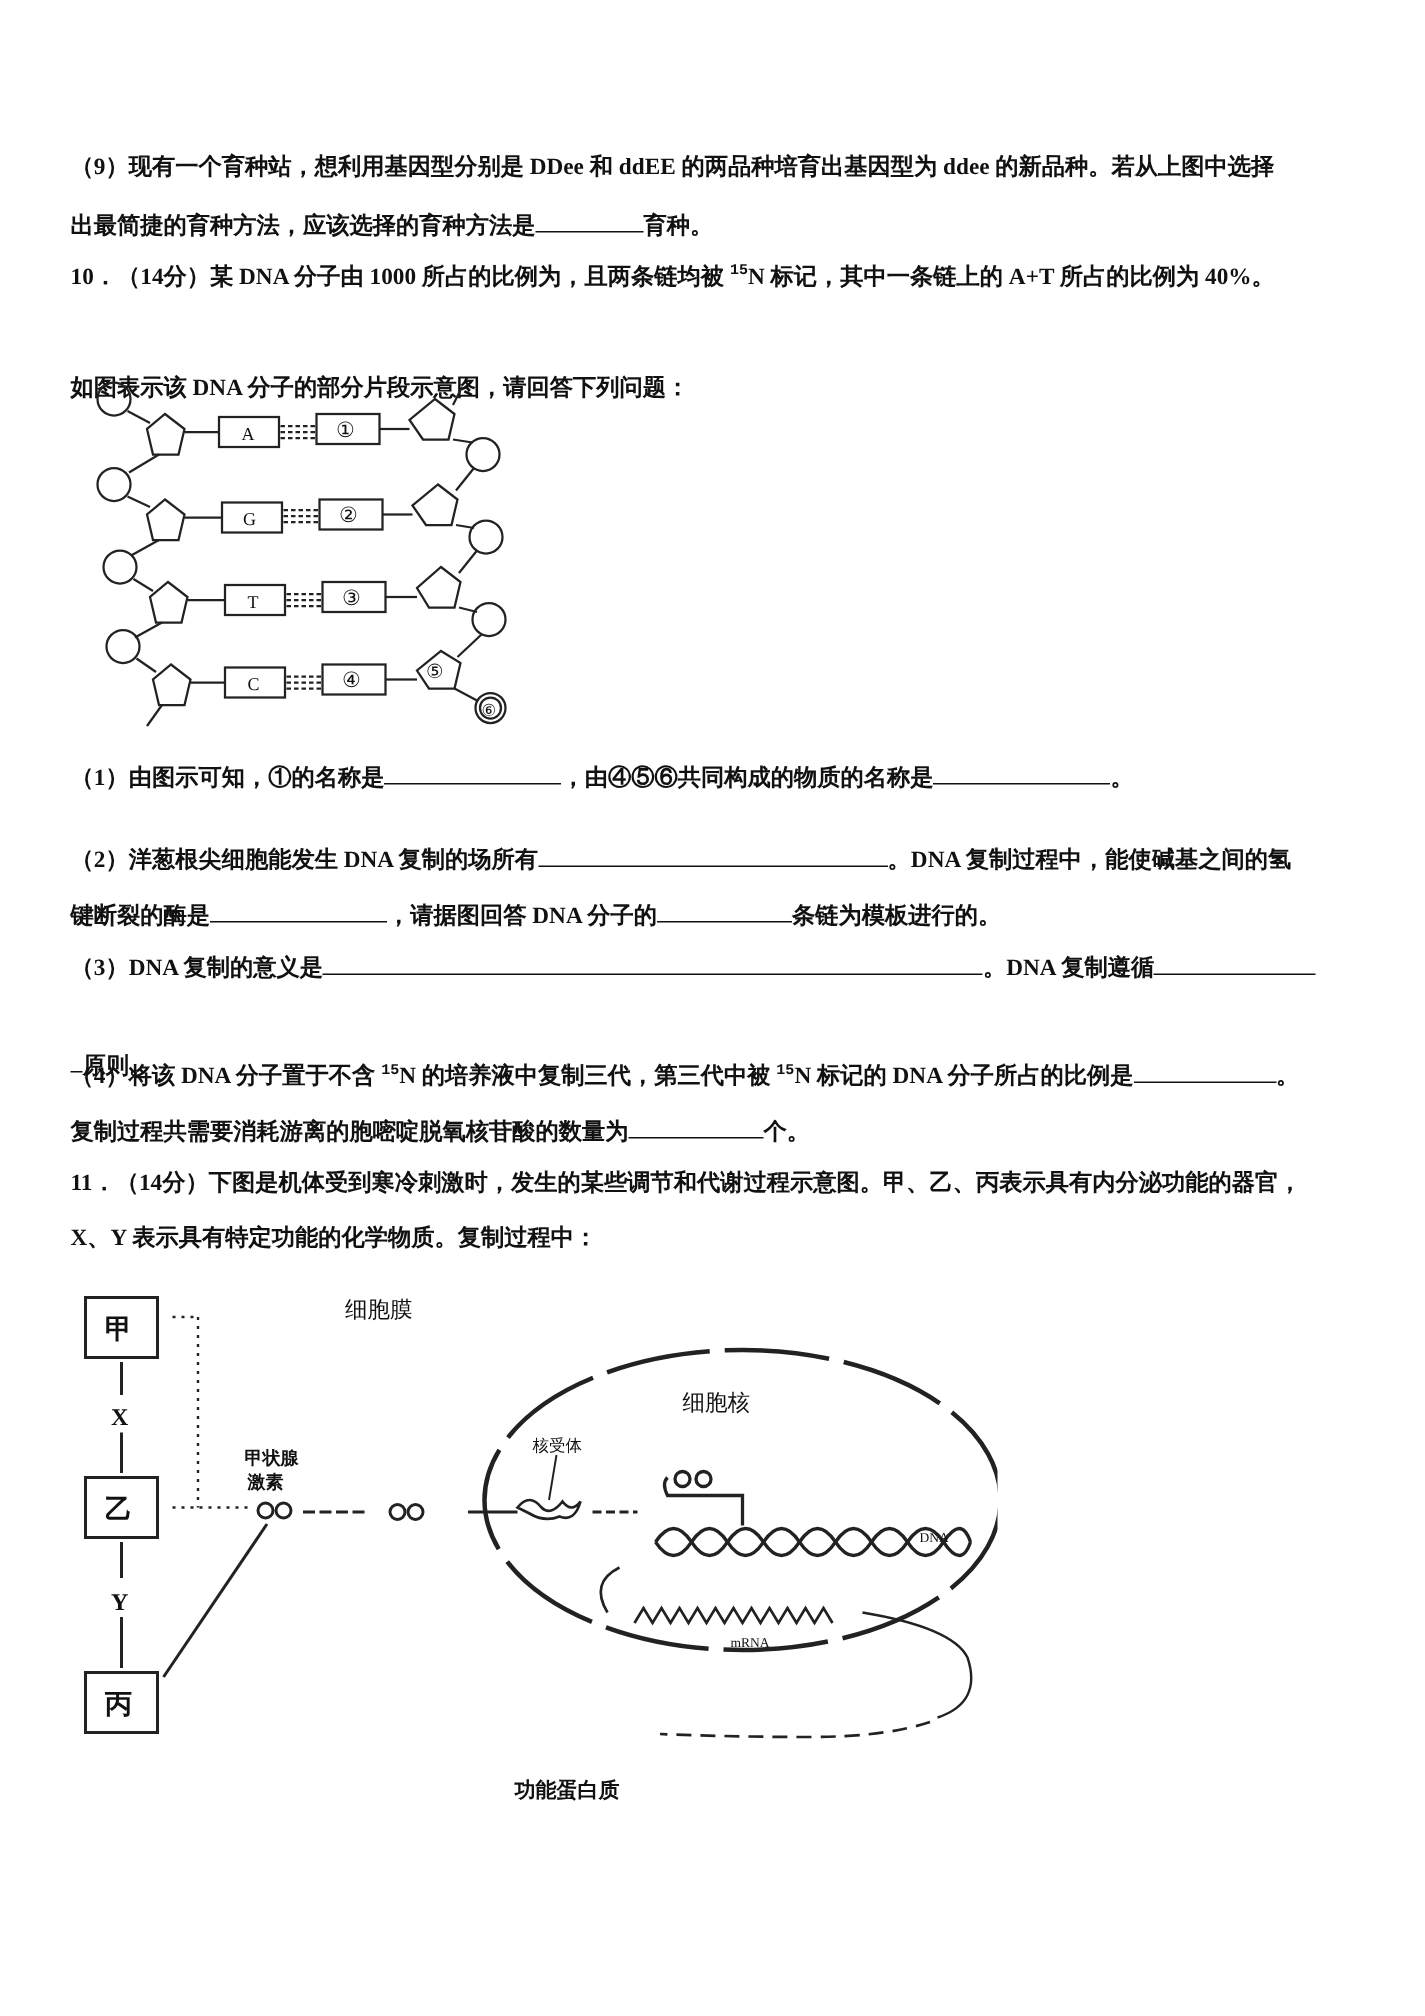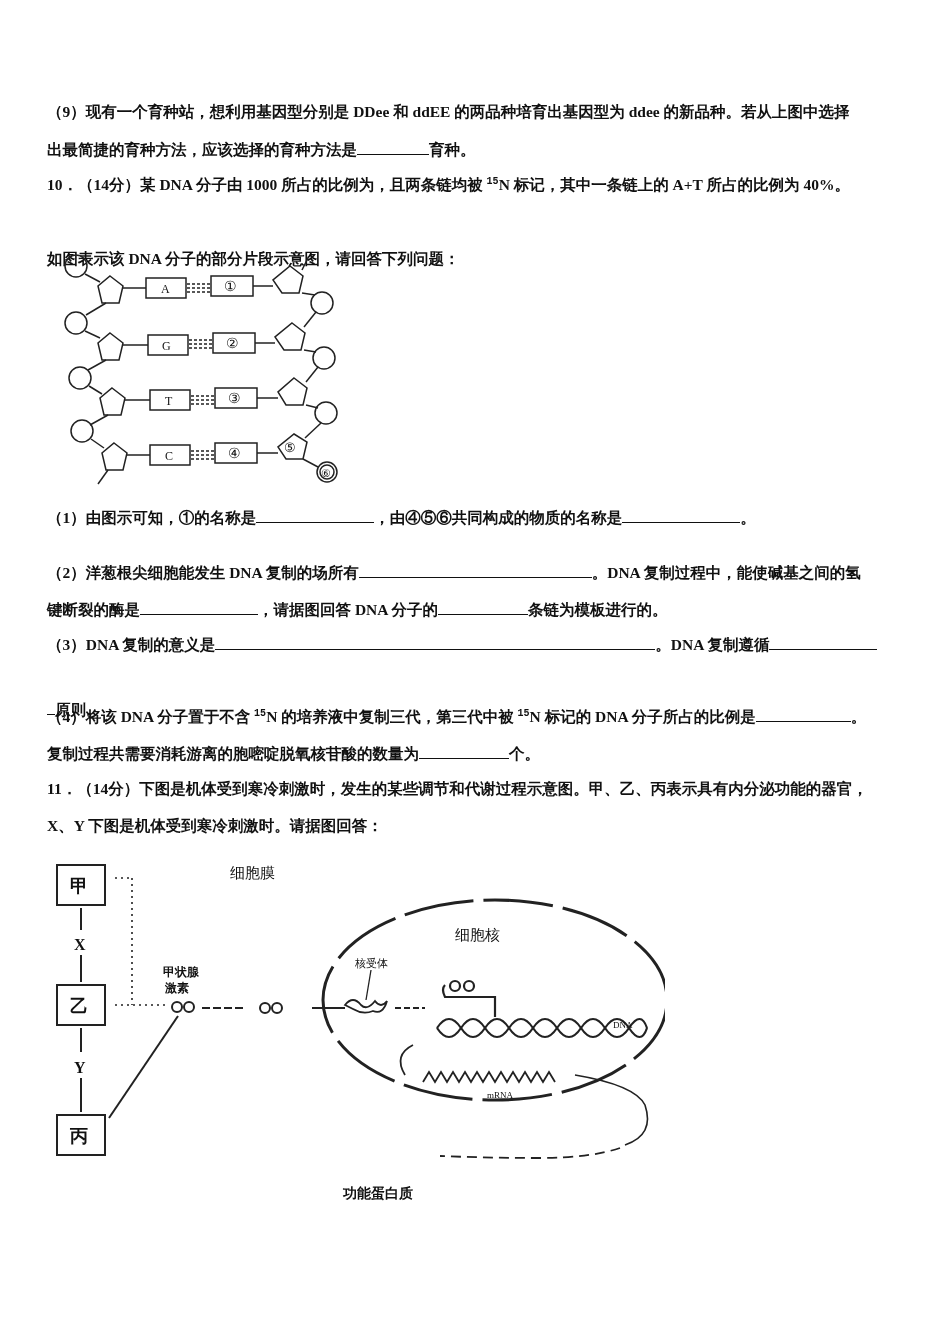--- a/index.html
+++ b/index.html
@@ -130,21 +130,21 @@
 <div class="line" style="top:707px;text-align:right;">
   <span>（4）将该 DNA 分子置于不含 </span><sup>15</sup><span>N 的培养液中复制三代，第三代中被 </span><sup>15</sup><span>N 标记的 DNA 分子所占的比例是</span><span class="blank" style="width:95px"></span><span>。</span>
 </div>
 <div class="line" style="top:744px;">
   <span>复制过程共需要消耗游离的胞嘧啶脱氧核苷酸的数量为</span><span class="blank" style="width:90px"></span><span>个。</span>
 </div>
 
 <div class="line" style="top:779px;">
   <span class="n">11．（14分）</span><span>下图是机体受到寒冷刺激时，发生的某些调节和代谢过程示意图。甲、乙、丙表示具有内分泌功能的器官，</span>
 </div>
-<div class="line" style="top:816px;"><span>X、Y 下图是机体受到寒冷刺激时。请据图回答：</span></div>
+<div class="line" style="top:816px;"><span>X、Y 表示具有特定功能的化学物质。复制过程中：</span></div>
 
 <div class="fig" style="left:55px; top:850px; width:610px; height:360px;">
   <svg width="610" height="360" viewBox="0 0 610 360" fill="none" stroke="#222" stroke-width="2">
 
     <rect x="2" y="15" width="48" height="40"></rect>
     <rect x="2" y="135" width="48" height="40"></rect>
     <rect x="2" y="265" width="48" height="40"></rect>
 
     <line x1="26" y1="58" x2="26" y2="80"></line>
     <line x1="26" y1="105" x2="26" y2="132"></line>

